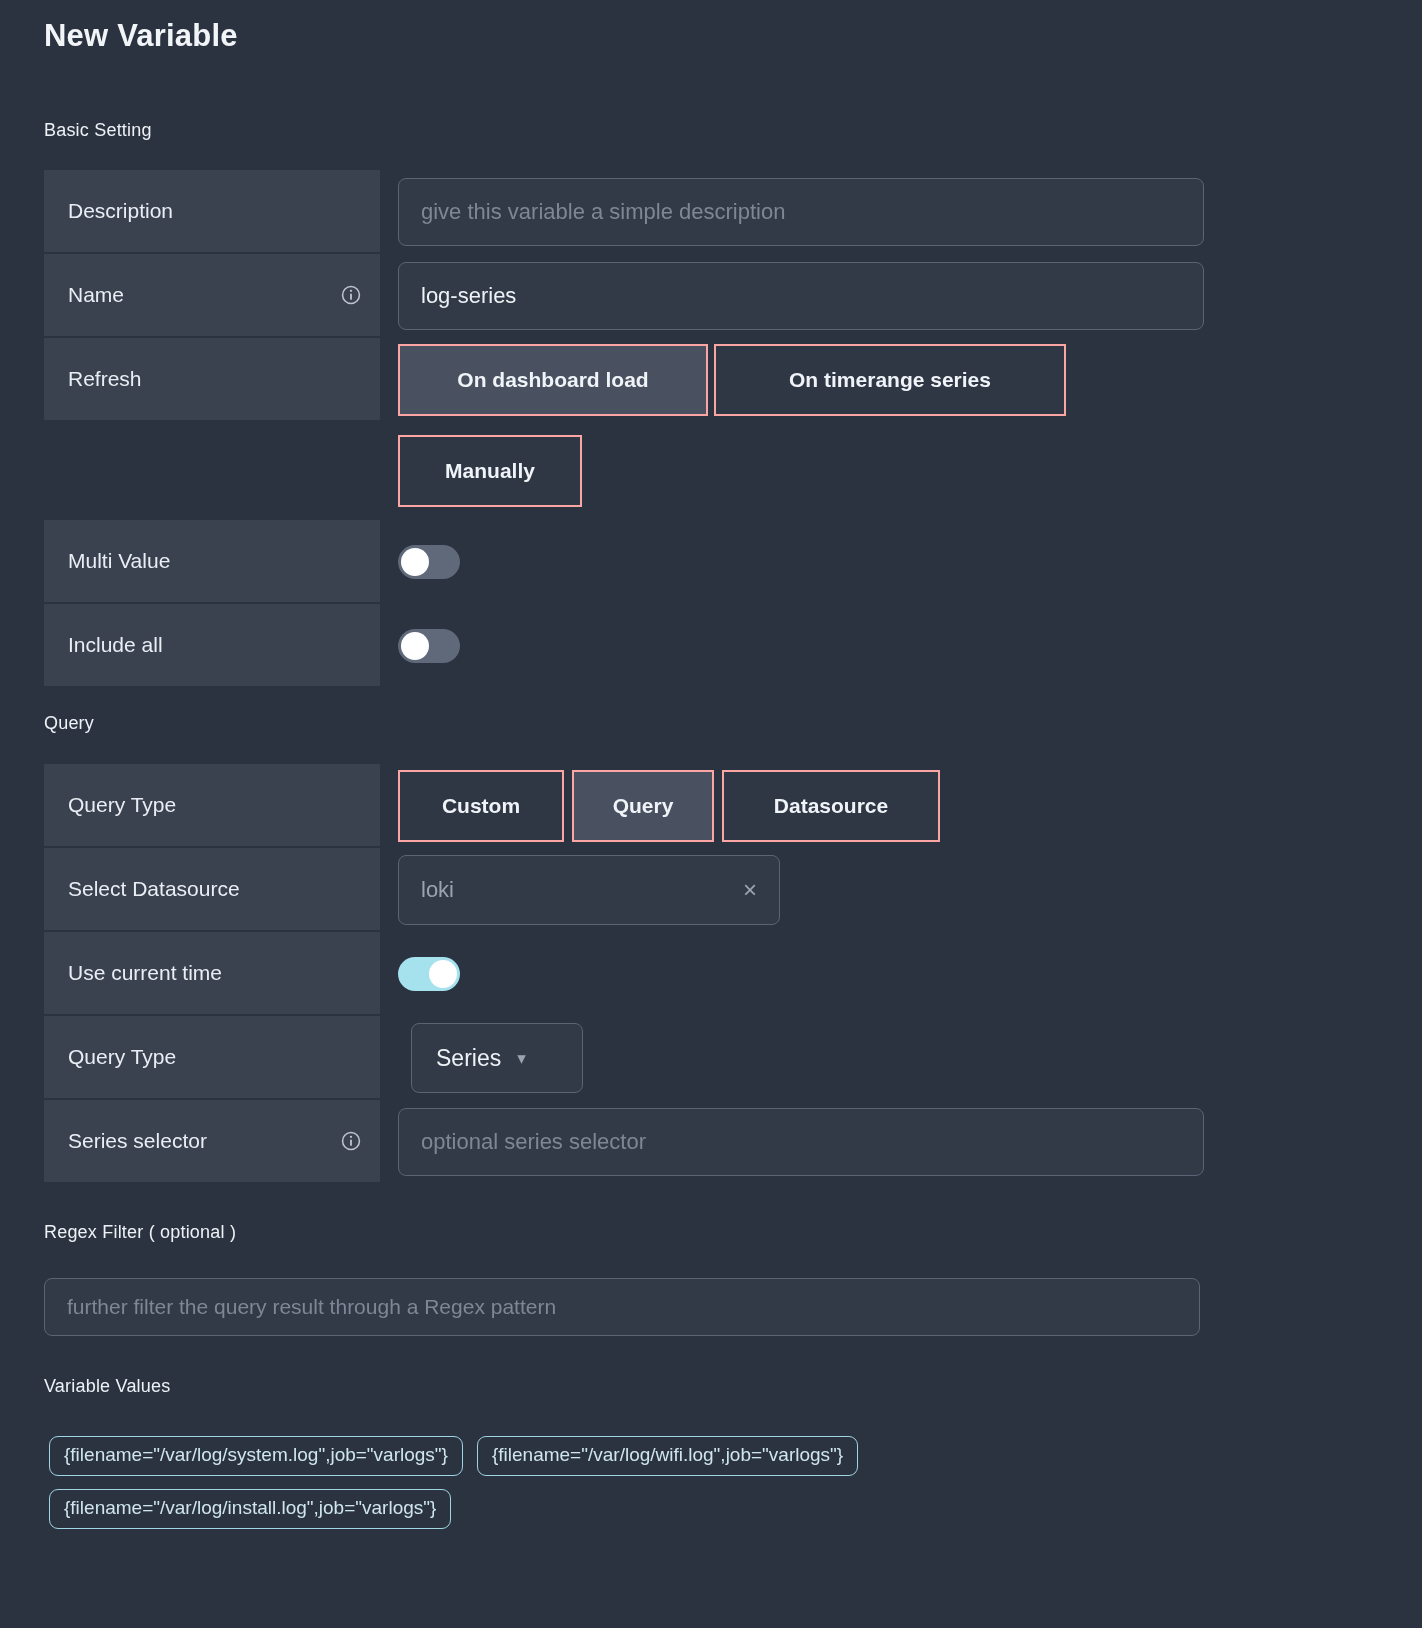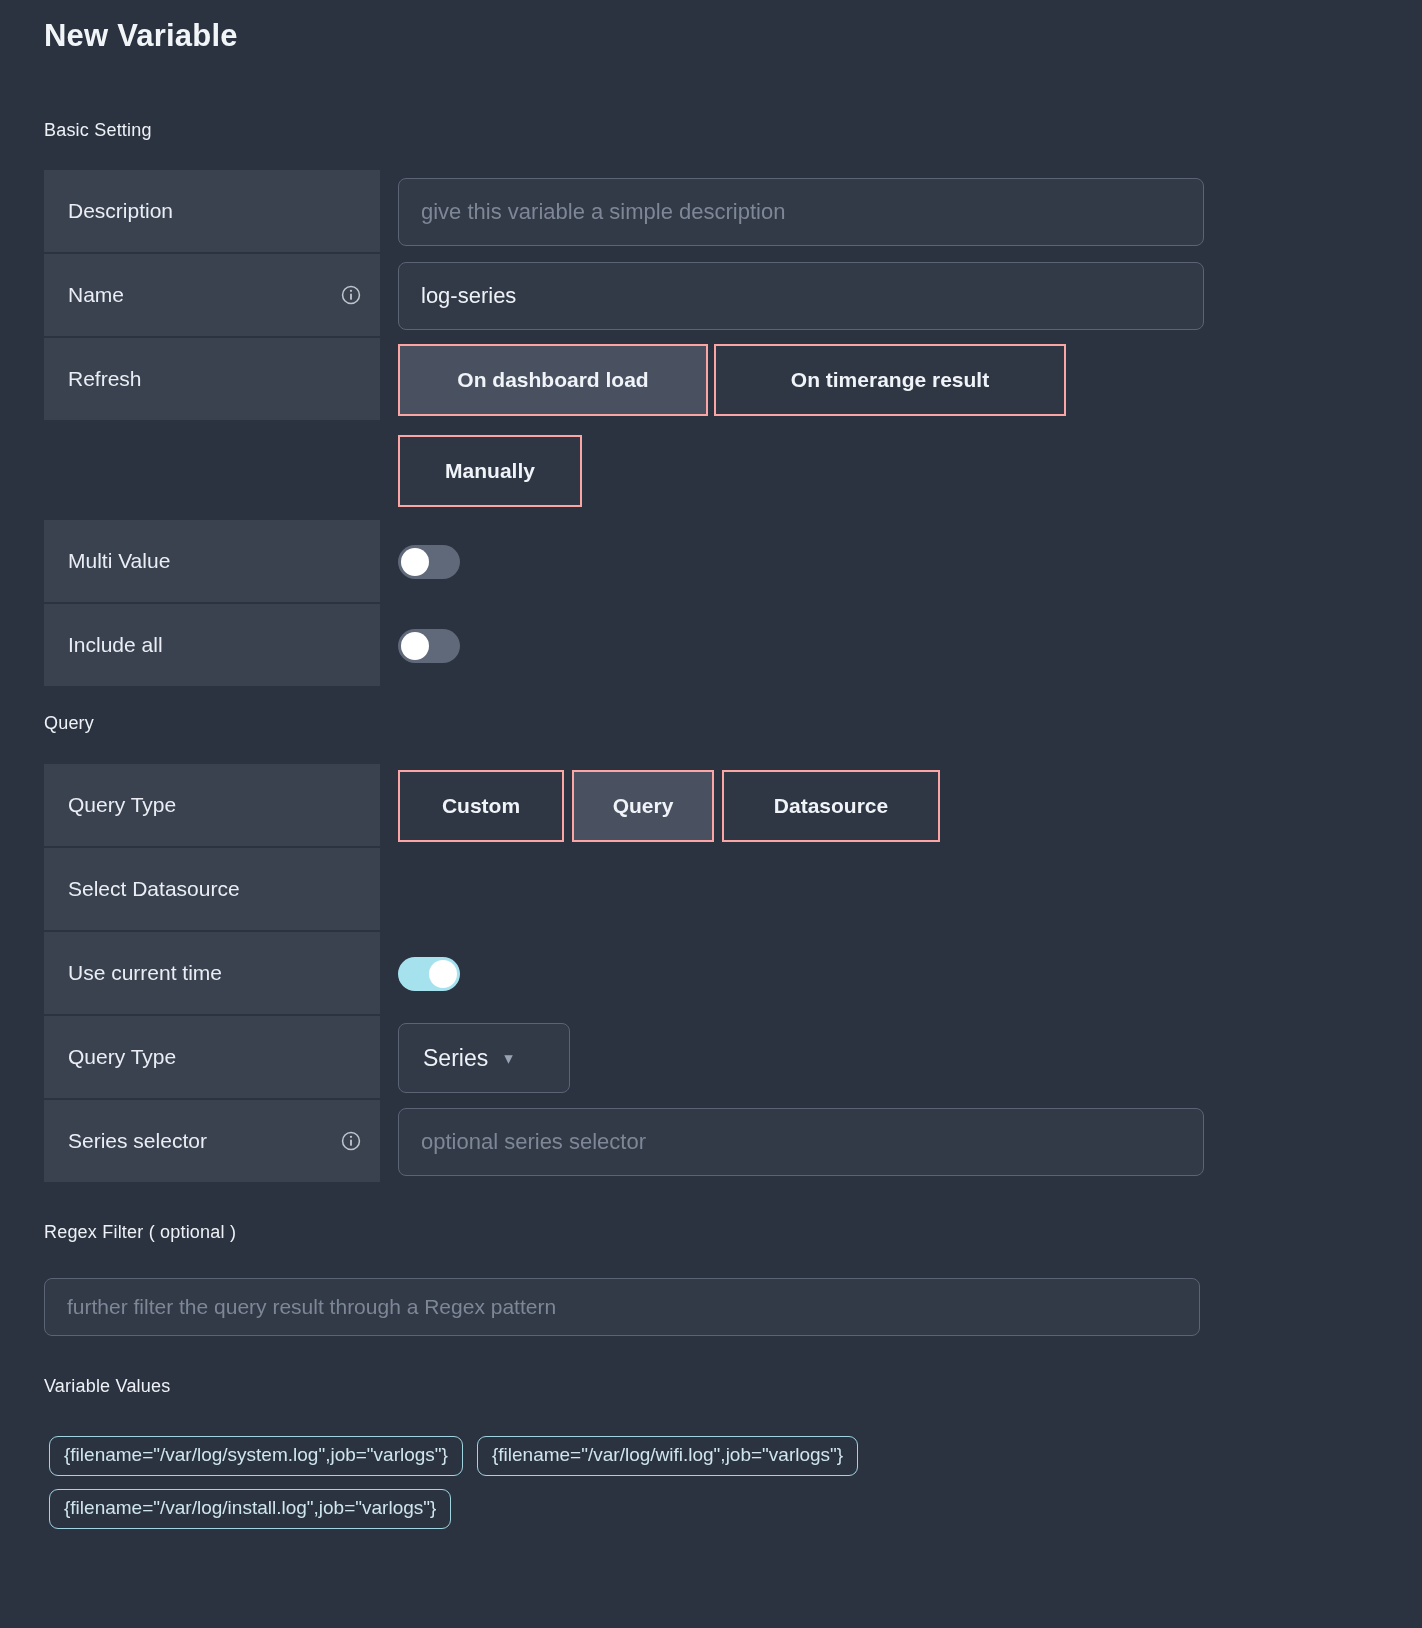--- a/index.html
+++ b/index.html
@@ -223,21 +223,21 @@
         <div class="text-input" style="width:806px;">log-series</div>
       </div>
     </div>
 
     <div class="row">
       <div class="lbl-cell">
         <span>Refresh</span>
       </div>
       <div class="val-cell" style="align-items:center;">
         <div class="seg active" style="width:310px;">On dashboard load</div>
-        <div class="seg" style="width:352px;margin-left:6px;">On timerange result</div>
+        <div class="seg" style="width:352px;margin-left:6px;">On timerange series</div>
       </div>
     </div>
 
     <div class="row">
       <div class="lbl-cell blank"></div>
       <div class="val-cell" style="align-items:center;padding-top:13px;">
         <div class="seg" style="width:184px;">Manually</div>
       </div>
     </div>
 
@@ -276,39 +276,45 @@
         <div class="seg" style="width:166px;">Custom</div>
         <div class="seg active" style="width:142px;margin-left:8px;">Query</div>
         <div class="seg" style="width:218px;margin-left:8px;">Datasource</div>
       </div>
     </div>
 
     <div class="row">
       <div class="lbl-cell">
         <span>Select Datasource</span>
       </div>
+      <div class="val-cell">
+        <div class="ds-input">
+          <span>loki</span>
+          <span class="ds-clear">×</span>
+        </div>
+      </div>
     </div>
 
     <div class="row">
       <div class="lbl-cell">
         <span>Use current time</span>
       </div>
       <div class="val-cell">
         <div class="toggle on">
           <div class="knob"></div>
         </div>
       </div>
     </div>
 
     <div class="row">
       <div class="lbl-cell">
         <span>Query Type</span>
       </div>
       <div class="val-cell">
-        <div class="select" style="width:172px;">
+        <div class="select" style="width:172px;margin-left:13px;">
           <span>Series</span>
           <span class="chev">▾</span>
         </div>
       </div>
     </div>
 
     <div class="row">
       <div class="lbl-cell">
         <span>Series selector</span>
         <svg class="info-icon" viewBox="0 0 24 24">

